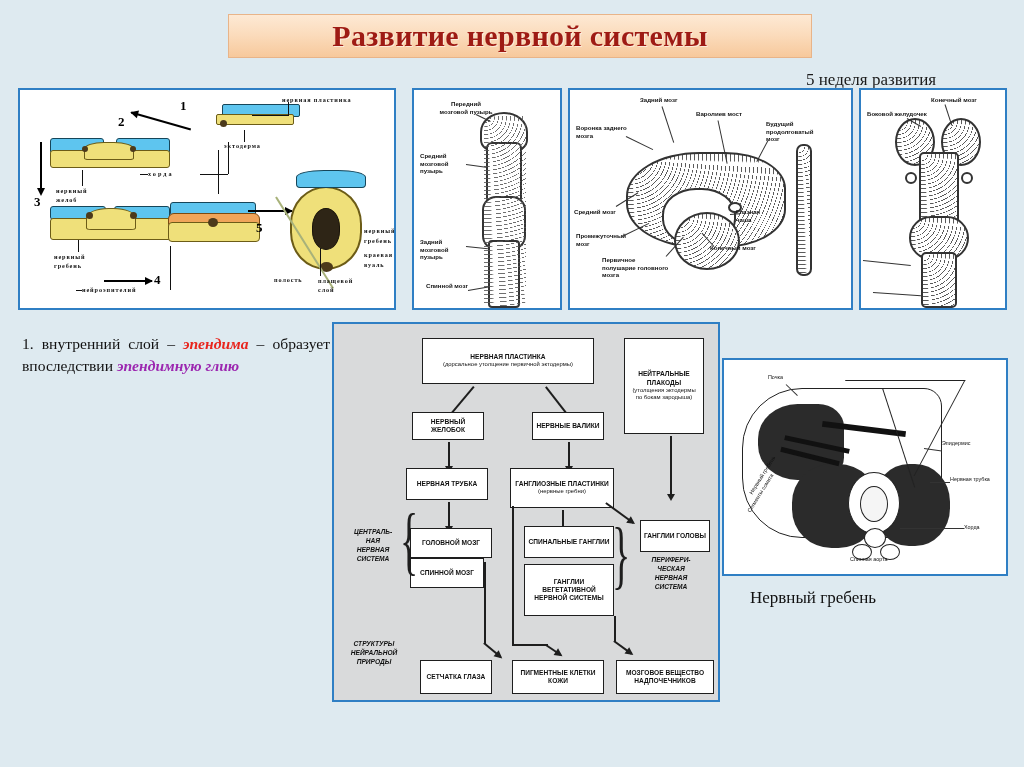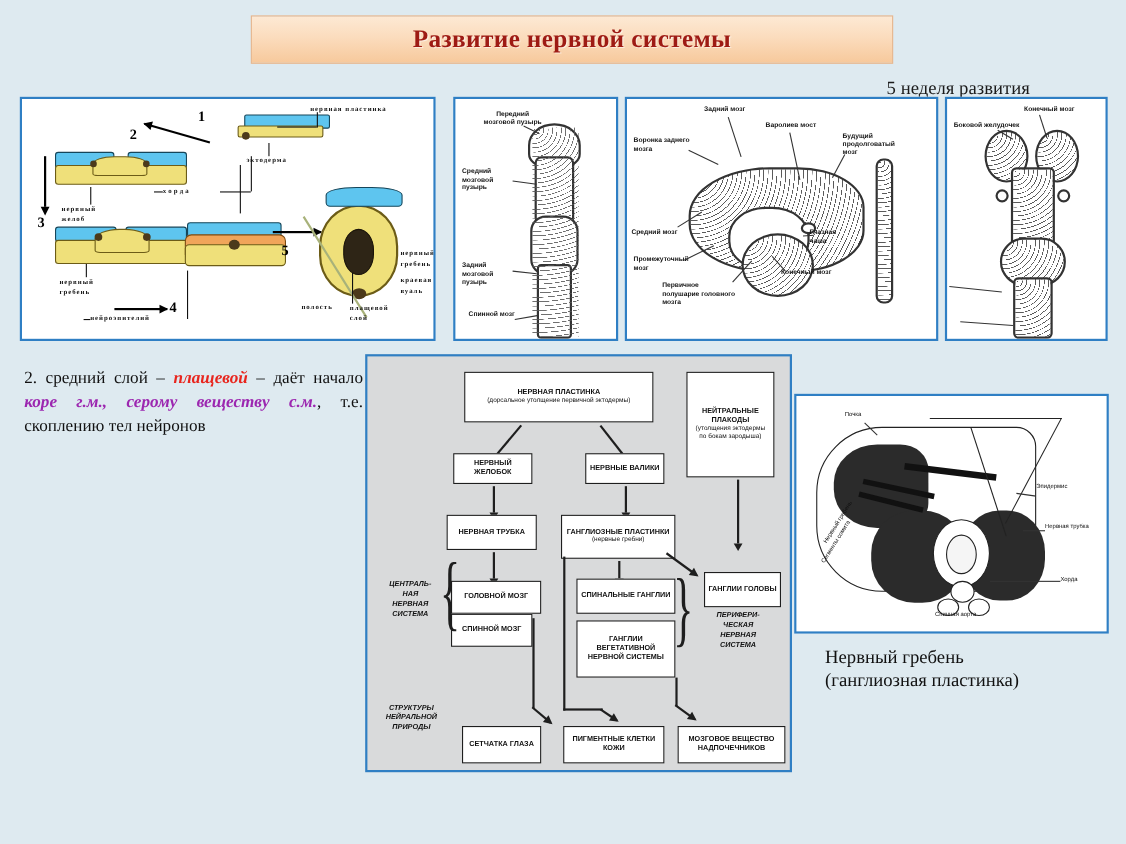--- a/index.html
+++ b/index.html
@@ -13,21 +13,21 @@
   }
 
   
   .title-bar{
     position:absolute; left:228px; top:14px; width:584px; height:44px;
     background:linear-gradient(to bottom,#fde9d4 0%,#fbdcbd 45%,#f7c99c 100%);
     border:1px solid #e8b489;
     display:flex; align-items:center; justify-content:center;
   }
   .title-bar .t{
-    font-size:23px; font-weight:bold; color:#9e1b14;
+    font-size:30px; font-weight:bold; color:#9e1b14;
     letter-spacing:.3px; text-shadow:1px 1px 0 rgba(255,255,255,.55);
     white-space:nowrap;
   }
 
   .week-note{
     position:absolute; left:806px; top:70px;
     font-size:17px; color:#1b1b1b; white-space:nowrap;
   }
 
   
@@ -260,21 +260,21 @@
   <div class="labB" style="left:-60px;top:82px;width:62px;white-space:normal;">Промежуточный мозг</div>
 
   <div class="labB" style="left:-66px;top:122px;width:66px;white-space:normal;">Будущий сильвиев водопровод (в среднем мозге)</div>
   <div class="labB" style="left:-38px;top:166px;">Задний мозг</div>
   <div class="lead" style="left:2px;top:170px;width:48px;transform:rotate(6deg);"></div>
   <div class="labB" style="left:-50px;top:192px;width:60px;white-space:normal;">Центральный канал спинного мозга</div>
   <div class="lead" style="left:12px;top:202px;width:48px;transform:rotate(4deg);"></div>
 </div>
 
 <div id="bodytext">
-  <div id="tline1"><span>2. средний слой – </span><span class="r">плащевой</span><span> – даёт начало </span><span class="m">коре г.м., серому веществу с.м.</span><span>, т.е. скоплению тел нейронов</span></div>
+  <div id="tline0"><span>1. внутренний слой – </span><span class="r">эпендима</span><span> – образует впоследствии </span><span class="m">эпендимную глию</span></div>
 </div>
 
 <div class="panel" id="panelF">
 
   <div class="fcbox" style="left:88px;top:14px;width:172px;height:46px;">
     <span>НЕРВНАЯ ПЛАСТИНКА</span>
     <span class="sub" style="max-width:150px;">(дорсальное утолщение первичной эктодермы)</span>
   </div>
 
   <div class="fcbox" style="left:290px;top:14px;width:80px;height:96px;">
@@ -392,14 +392,13 @@
   <div class="lead" style="left:206px;top:122px;width:20px;"></div>
   <div class="labG" style="left:240px;top:164px;">Хорда</div>
   <div class="lead" style="left:176px;top:168px;width:64px;"></div>
   <div class="labG" style="left:126px;top:196px;">Спинная аорта</div>
   <div class="labG" style="left:24px;top:132px;transform:rotate(-58deg);transform-origin:left top;">Нервный гребень</div>
   <div class="labG" style="left:22px;top:150px;transform:rotate(-58deg);transform-origin:left top;">Сегменты сомита</div>
 </div>
 
 <div class="capG">
   <div>Нервный гребень</div>
-  <div>(ганглиозная пластинка)</div>
 </div>
 
 </body></html>

